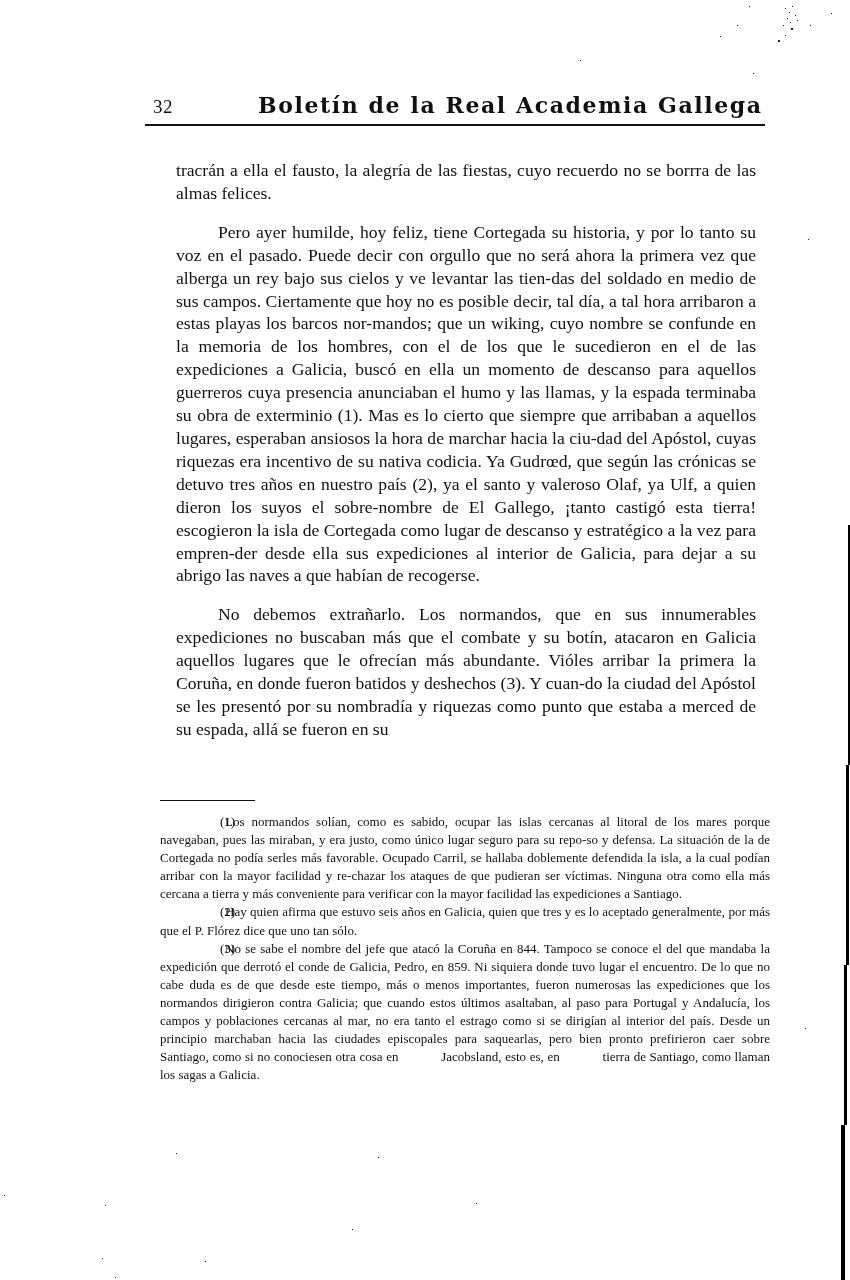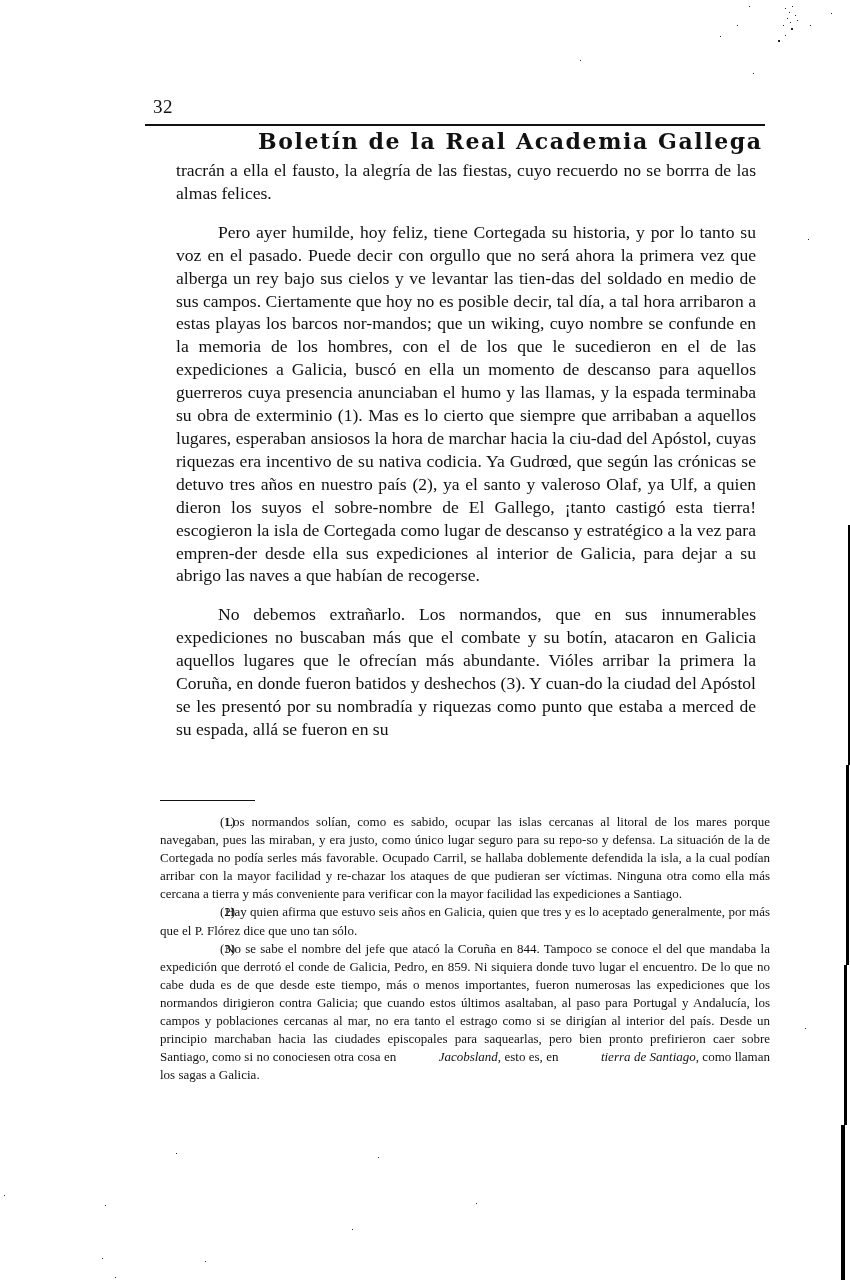--- a/index.html
+++ b/index.html
@@ -37,21 +37,20 @@
       letter-spacing: 0.5px;
     }
     .journal-title {
       position: absolute;
       left: 110px;
       top: 0px;
       font-size: 22px;
       font-family: "DejaVu Serif", serif;
       font-weight: bold;
       letter-spacing: 1.6px;
-      margin-top: 36px;
     }
     .head-rule {
       position: absolute;
       left: 145px;
       top: 124px;
       width: 620px;
       height: 2px;
       background: #111111;
     }
     
@@ -91,21 +90,20 @@
     }
     .footnotes p {
       margin: 0;
       text-indent: 30px;
     }
     .fn-marker {
       display: inline-block;
       width: 35px;
     }
     .ital {
-      font-style: italic;
       margin-left: 39px;
     }
     
     .scan-edge {
       position: absolute;
       width: 3px;
       background: #000;
     }
     .speck {
       position: absolute;

